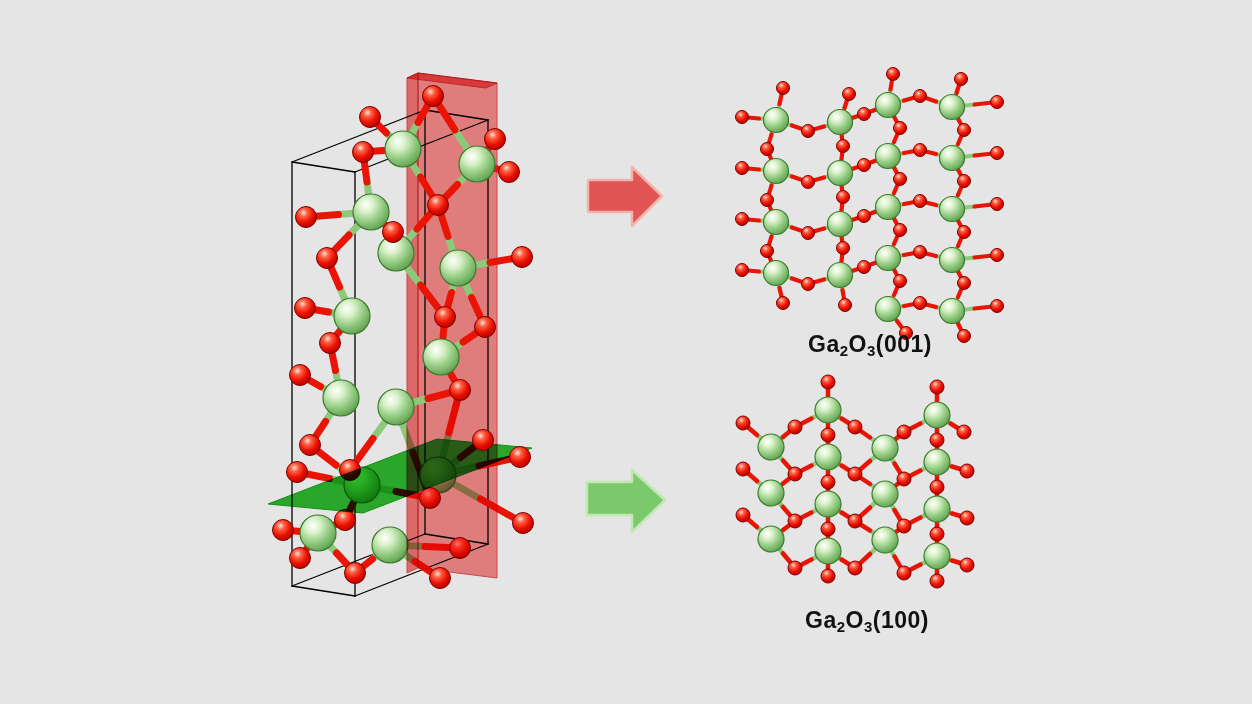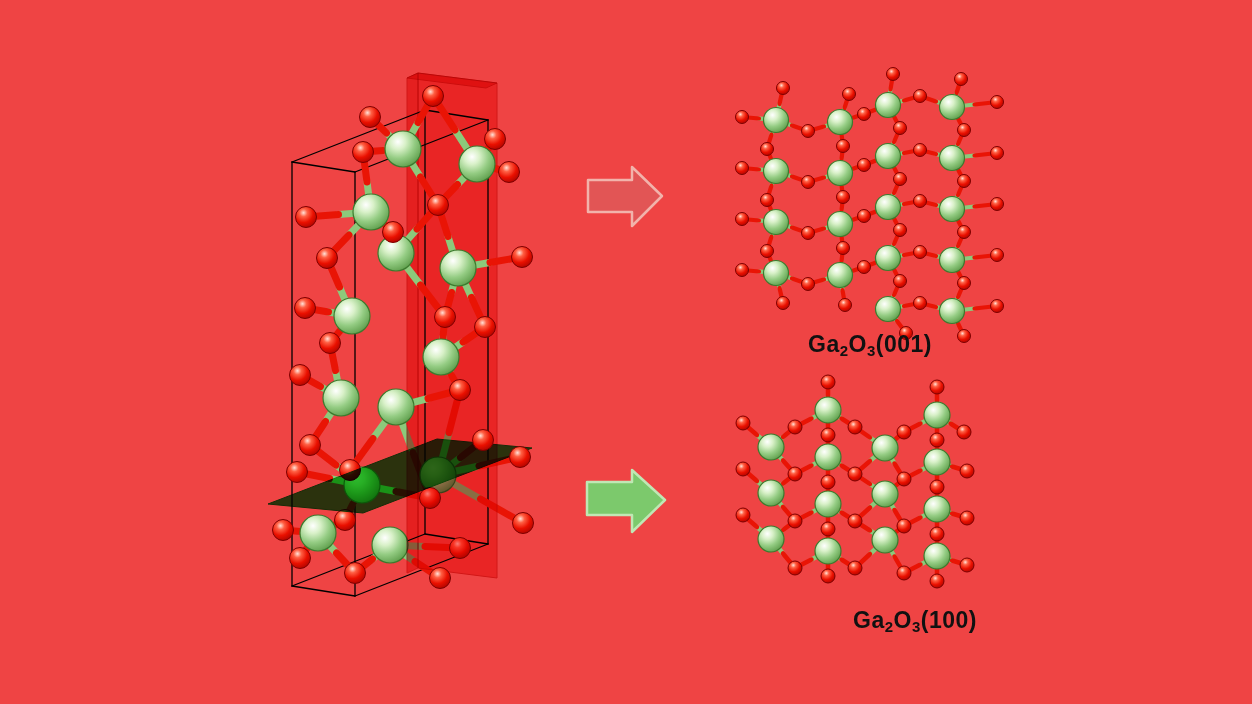--- a/index.html
+++ b/index.html
@@ -1,24 +1,24 @@
 <!DOCTYPE html>
 <html><head>
 <meta charset="utf-8">
 <style>
   html,body{margin:0;padding:0;background:#ffffff;}
-  .canvas{position:relative;width:1252px;height:704px;background:#ef4444;overflow:hidden;
+  .canvas{position:relative;width:1252px;height:704px;background:#e5e5e5;overflow:hidden;
           font-family:"Liberation Sans", sans-serif;}
   svg{position:absolute;left:0;top:0;}
   .blend{mix-blend-mode:multiply;}
   .lbl{position:absolute;transform:translateX(-50%);font-weight:700;font-size:23px;
        color:#111;letter-spacing:0.5px;white-space:nowrap;}
   .lbl sub{font-size:15px;vertical-align:-4px;font-weight:700;}
   #lbl-top{left:870px;top:331px;}
-  #lbl-bottom{left:867px;top:607px;margin-left:48px;}
+  #lbl-bottom{left:867px;top:607px;}
 </style>
 </head>
 <body>
 
 <div class="canvas">
 
   <svg id="fig" width="1252" height="704" viewBox="0 0 1252 704">
     <defs>
       <radialGradient id="gaGrad" cx="0.36" cy="0.3" r="0.75">
         <stop offset="0" stop-color="#ffffff"></stop>

